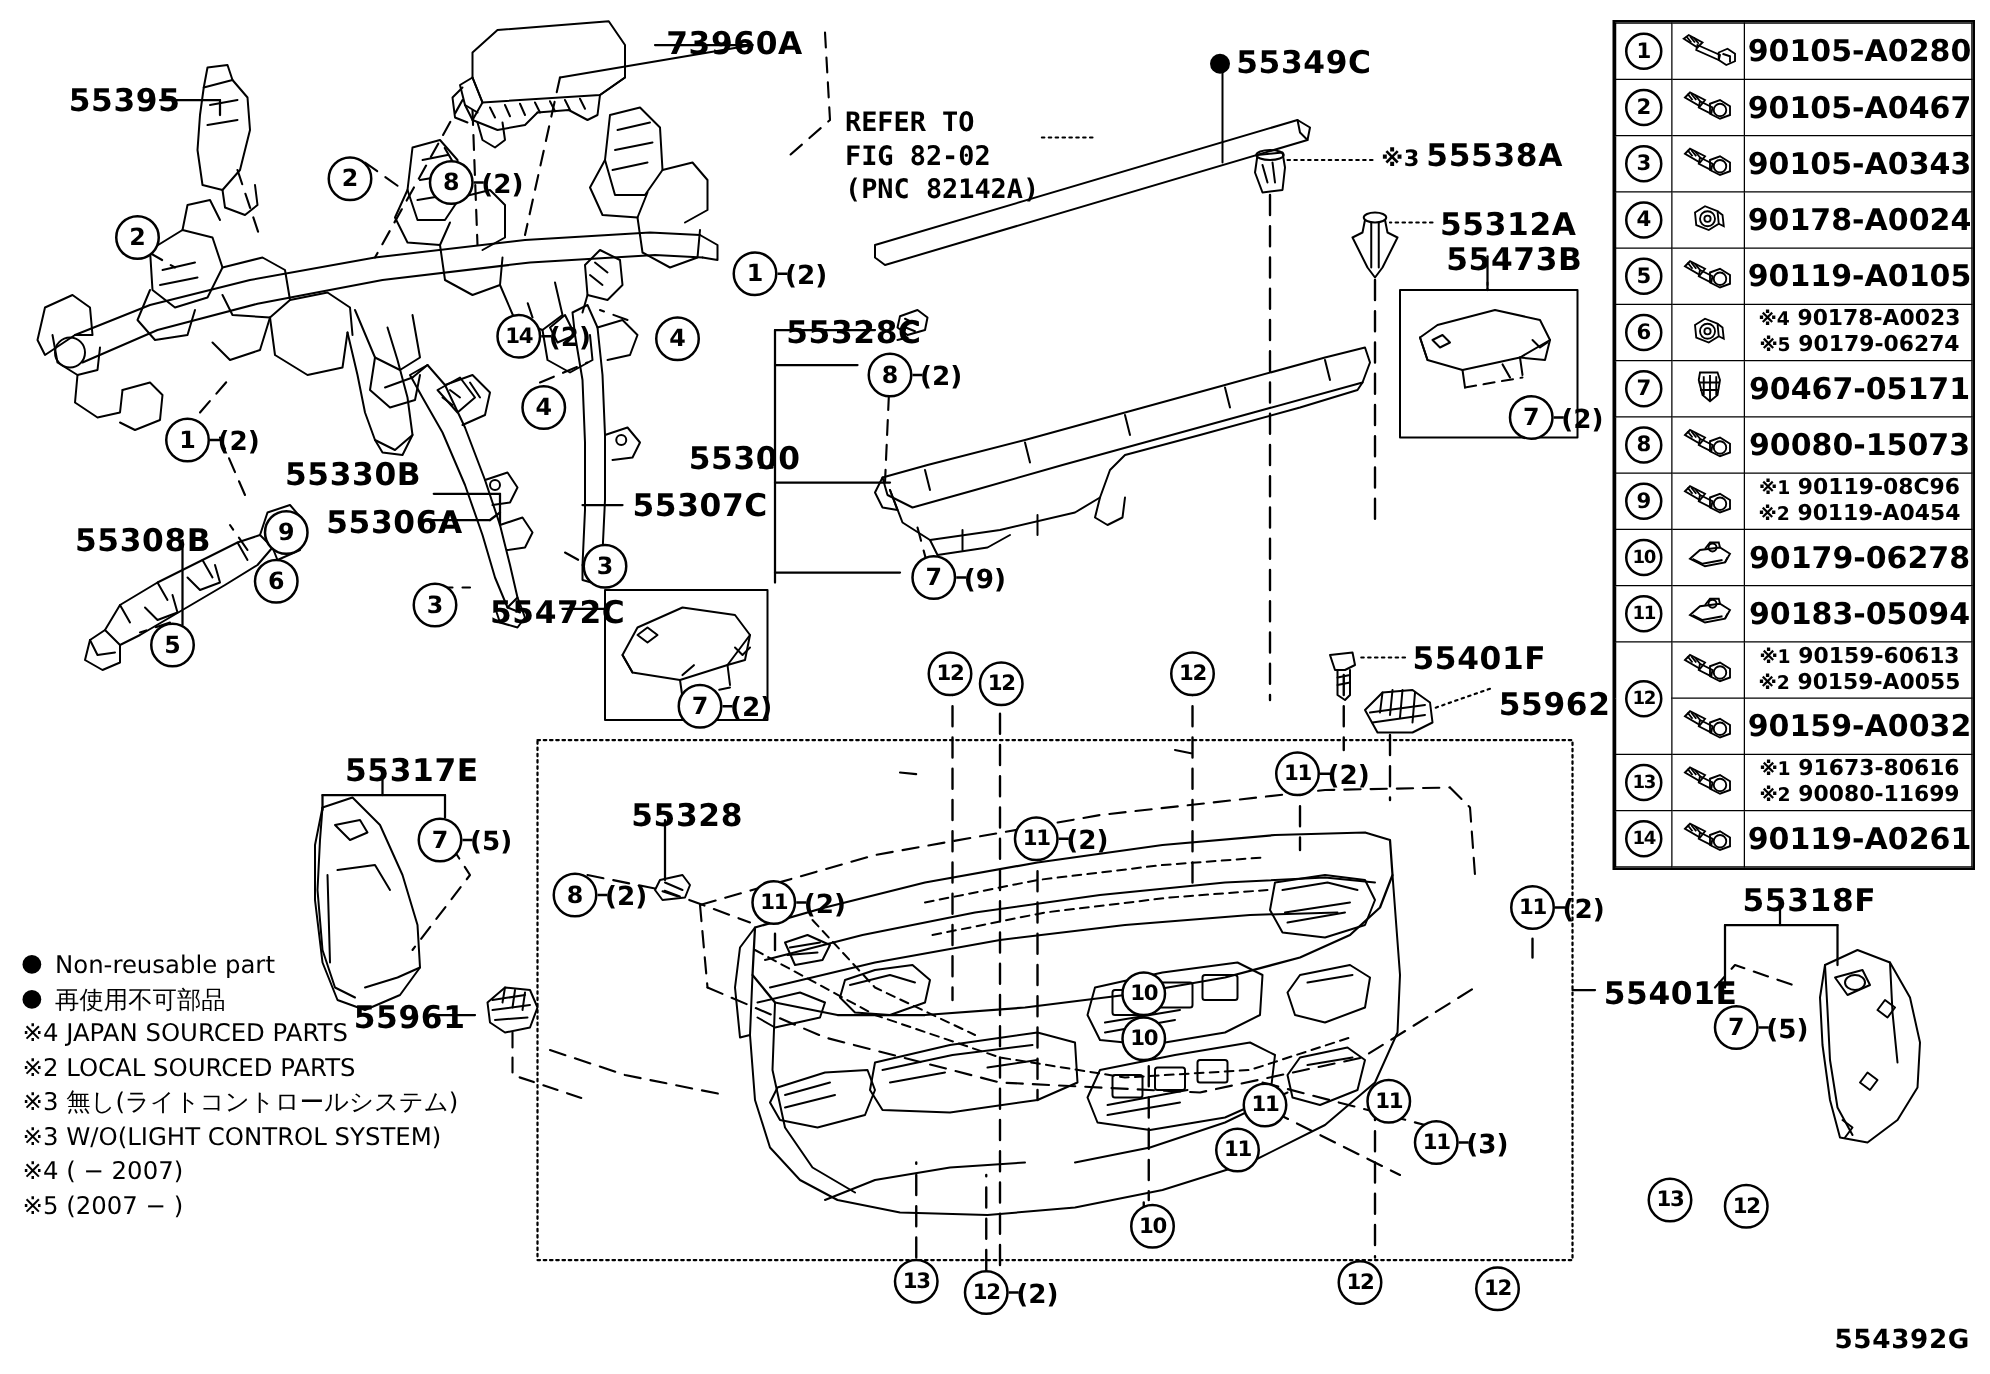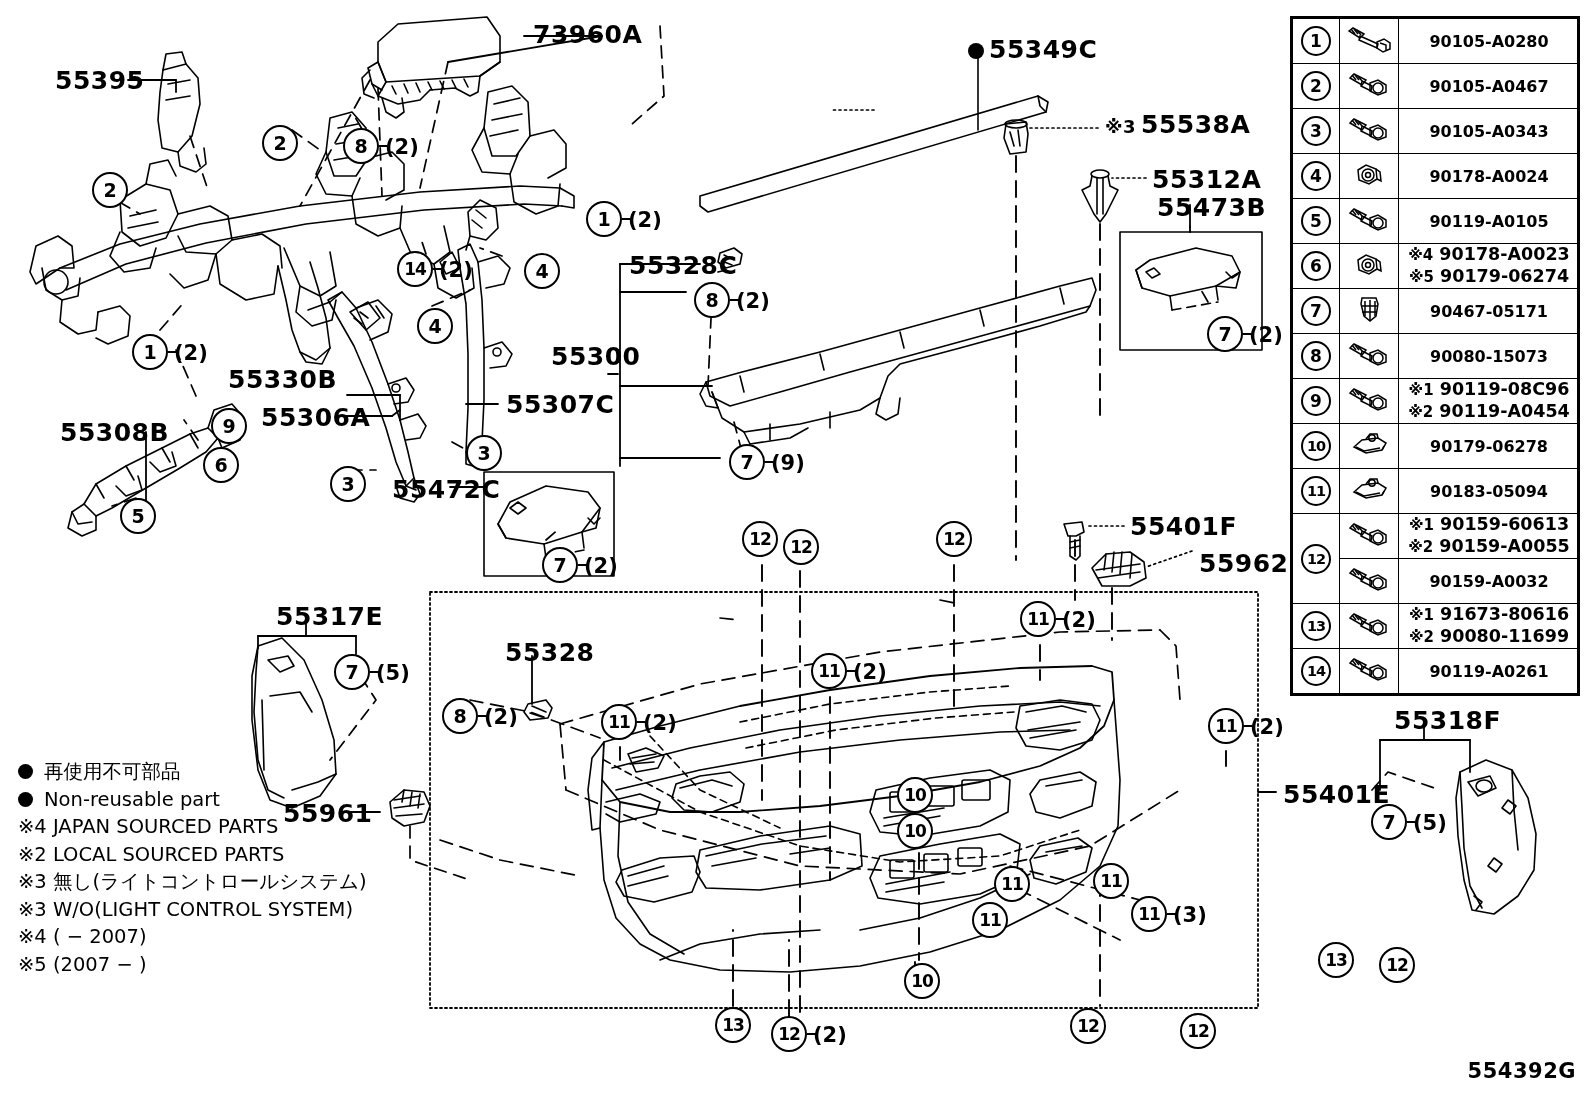--- a/index.html
+++ b/index.html
@@ -66,21 +66,21 @@
     border:1.6px solid #000;
     padding:0;
     vertical-align:middle;
     text-align:center;
     height:44px;
   }
   #ptable td.c-no{width:46px;}
   #ptable td.c-ico{width:58px;}
   #ptable td.c-num{
     font-family:"DejaVu Sans",sans-serif;
-    font-weight:700;font-size:16px;
+    font-weight:700;font-size:24px;
     letter-spacing:0px;
     white-space:nowrap;
     padding-left:2px;
   }
   #ptable td.c-num.dual{font-size:17.5px;line-height:21px;}
   #ptable .mark{font-size:15px;}
   .tbub{
     display:inline-block;width:30px;height:30px;border-radius:50%;
     border:2.2px solid #000;
     font-family:"DejaVu Sans",sans-serif;
@@ -481,21 +481,21 @@
   </svg>
 
   <div id="labels">
       <div class="plabel" style="left: 55px; top: 68px;">55395</div>
       <div class="plabel" style="left: 533px; top: 22px;">73960A</div>
       <div class="plabel" style="left: 968px; top: 37px;"><span class="solidblackdot"></span><span>55349C</span></div>
       <div class="plabel" style="left: 1105px; top: 112px;"><span style="font-size: 18px; margin-right: 5px;">※3</span><span>55538A</span></div>
       <div class="plabel" style="left: 1152px; top: 167px;">55312A</div>
       <div class="plabel" style="left: 1157px; top: 195px;">55473B</div>
       <div class="plabel" style="left: 629px; top: 253px;">55328C</div>
-      <div class="plabel" style="left: 551px; top: 344px;">55300</div>
+      <div class="plabel" style="left: 551px; top: 354px;">55300</div>
       <div class="plabel" style="left: 228px; top: 367px;">55330B</div>
       <div class="plabel" style="left: 506px; top: 392px;">55307C</div>
       <div class="plabel" style="left: 261px; top: 405px; text-align: center;">55306A</div>
       <div class="plabel" style="left: 60px; top: 420px;">55308B</div>
       <div class="plabel" style="left: 392px; top: 477px;">55472C</div>
       <div class="plabel" style="left: 276px; top: 604px;">55317E</div>
       <div class="plabel" style="left: 505px; top: 640px;">55328</div>
       <div class="plabel" style="left: 1130px; top: 514px;">55401F</div>
       <div class="plabel" style="left: 1199px; top: 551px;">55962</div>
       <div class="plabel" style="left: 283px; top: 801px;">55961</div>
@@ -573,29 +573,32 @@
       <div style="position: absolute; left: 807px; top: 1033px; width: 8px; height: 2px; background: rgb(0, 0, 0);"></div>
       <div class="bub two" style="left: 1070px; top: 1008px;">12</div>
       <div class="bub two" style="left: 1180px; top: 1013px;">12</div>
       <div class="bub two" style="left: 1318px; top: 942px;">13</div>
       <div class="bub two" style="left: 1379px; top: 947px;">12</div>
       <div class="bub" style="left: 1371px; top: 804px;">7</div>
       <div class="qty" style="left: 1413px; top: 811px;">(5)</div>
       <div style="position: absolute; left: 1407px; top: 821px; width: 8px; height: 2px; background: rgb(0, 0, 0);"></div>
     </div>
 
+  <div id="refer">REFER TO
+FIG 82-02
+(PNC 82142A)</div>
 
   <div id="legend">
       <div class="row">
         <span class="dot"></span>
-        <span class="jp">再使用不可部品</span>
+        <span class="jp">Non-reusable part</span>
       </div>
       <div class="row">
         <span class="dot"></span>
-        <span class="jp">Non-reusable part</span>
+        <span class="jp">再使用不可部品</span>
       </div>
       <div class="row">
         <span class="jp">※4 JAPAN SOURCED PARTS</span>
       </div>
       <div class="row">
         <span class="jp">※2 LOCAL SOURCED PARTS</span>
       </div>
       <div class="row">
         <span class="jp">※3 無し(ライトコントロールシステム)</span>
       </div>

